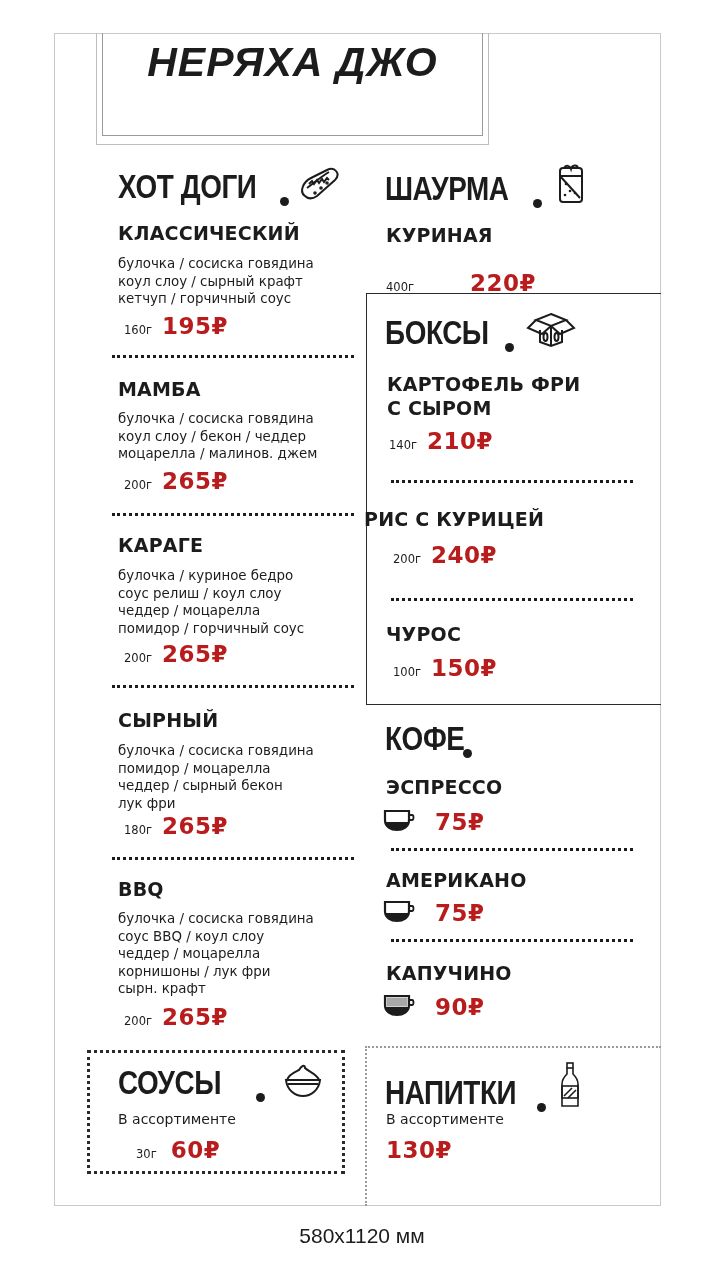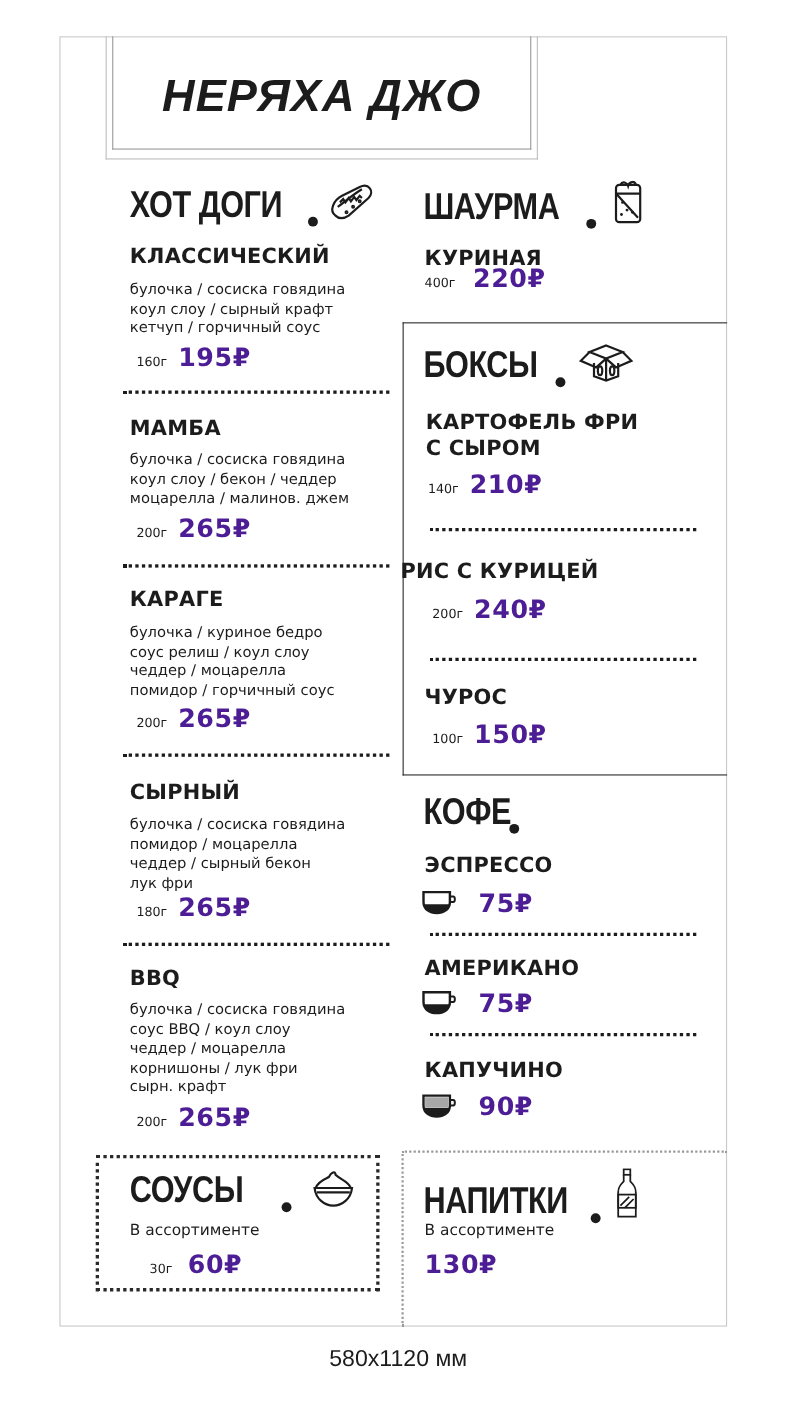--- a/index.html
+++ b/index.html
@@ -1,31 +1,31 @@
 <!DOCTYPE html>
 <html><head>
 <meta charset="utf-8">
 <style>
   * { box-sizing: border-box; margin: 0; padding: 0; }
   body { width: 724px; height: 1280px; background: #ffffff; position: relative; overflow: hidden; font-family: "DejaVu Sans", sans-serif; color: #1c1c1c; }
   .board { position: absolute; left: 54px; top: 33px; width: 607px; height: 1173px; border: 1px solid #c9c9c9; background: #fff; }
   .title-box { position: absolute; left: 96px; top: 33px; width: 393px; height: 112px; border: 1px solid #bdbdbd; border-top: none; }
-  .title-inner { position: absolute; left: 5px; top: 0; right: 5px; bottom: 8px; border: 1px solid #9a9a9a; border-top: none; display: flex; align-items: center; justify-content: center; }
+  .title-inner { position: absolute; left: 5px; top: 0; right: 5px; bottom: 8px; border: 1px solid #9a9a9a; border-top: none; display: flex; justify-content: center; }
   .title-text { font-family: "Liberation Sans", sans-serif; font-weight: bold; font-style: italic; font-size: 41px; letter-spacing: 1px; color: #1c1c1c; padding-top: 6px; }
 
   .sec-head { position: absolute; display: flex; align-items: flex-end; }
   .sec-title { font-family: "Liberation Sans", sans-serif; font-weight: bold; font-size: 34px; transform: scaleX(0.82); transform-origin: left center; letter-spacing: -0.5px; color: #1c1c1c; white-space: nowrap; }
   .dot { width: 9px; height: 9px; border-radius: 50%; background: #1c1c1c; display: inline-block; }
   .icon { display: inline-block; }
 
   .item-name { position: absolute; font-family: "DejaVu Sans", sans-serif; font-weight: bold; font-size: 19px; color: #1c1c1c; white-space: nowrap; letter-spacing: 0.2px; }
   .item-desc { position: absolute; font-family: "DejaVu Sans", sans-serif; font-weight: normal; font-size: 13.4px; line-height: 17.5px; color: #1c1c1c; white-space: nowrap; }
   .price-row { position: absolute; display: flex; align-items: baseline; }
   .weight { font-family: "DejaVu Sans", sans-serif; font-size: 11.5px; color: #1c1c1c; margin-right: 10px; }
-  .price { font-family: "DejaVu Sans", sans-serif; font-weight: bold; font-size: 23px; color: #4c1d95; letter-spacing: 0.5px; }
+  .price { font-family: "DejaVu Sans", sans-serif; font-weight: bold; font-size: 23px; color: #b91c1c; letter-spacing: 0.5px; }
   .dots { position: absolute; height: 0; border-top: 3px dotted #1c1c1c; }
 
   .boxes-frame { position: absolute; left: 366px; top: 293px; width: 295px; height: 412px; border: 1.5px solid #2a2a2a; border-right: none; }
   .sauce-frame { position: absolute; left: 87px; top: 1050px; width: 258px; height: 124px; border: 3px dotted #2a2a2a; }
   .drinks-frame { position: absolute; left: 365px; top: 1046px; width: 296px; height: 160px; border-left: 2px dotted #9a9a9a; border-top: 2px dotted #9a9a9a; }
   .dim { position: absolute; left: 0; width: 724px; top: 1224px; text-align: center; font-family: "Liberation Sans", sans-serif; font-size: 21px; color: #1c1c1c; }
 </style>
 </head>
 <body>
 
@@ -131,21 +131,21 @@
         <g fill="#1c1c1c">
           <circle cx="8" cy="20" r="1.3"></circle>
           <circle cx="12" cy="27" r="1.3"></circle>
           <circle cx="7" cy="31" r="1.3"></circle>
           <circle cx="17" cy="29" r="1.3"></circle>
         </g>
       </svg>
   </span>
 </div>
 <div class="item-name" style="left:386px; top:224px;">КУРИНАЯ</div>
-<div class="price-row" style="left:386px; top:241px;">
+<div class="price-row" style="left:386px; top:270px;gap:40px;">
   <span class="weight" style="margin-right:16px;">400г</span>
   <span class="price">220₽</span>
 </div>
 
 <div class="boxes-frame"></div>
 <div class="sec-head" style="left:385px; top:312px;">
   <span class="sec-title" style="width:112px;">БОКСЫ</span>
   <span class="dot" style="margin-left:8px;"></span>
   <span class="icon" style="margin-left:12px;">
     <svg width="50" height="36" viewBox="0 0 50 36">

